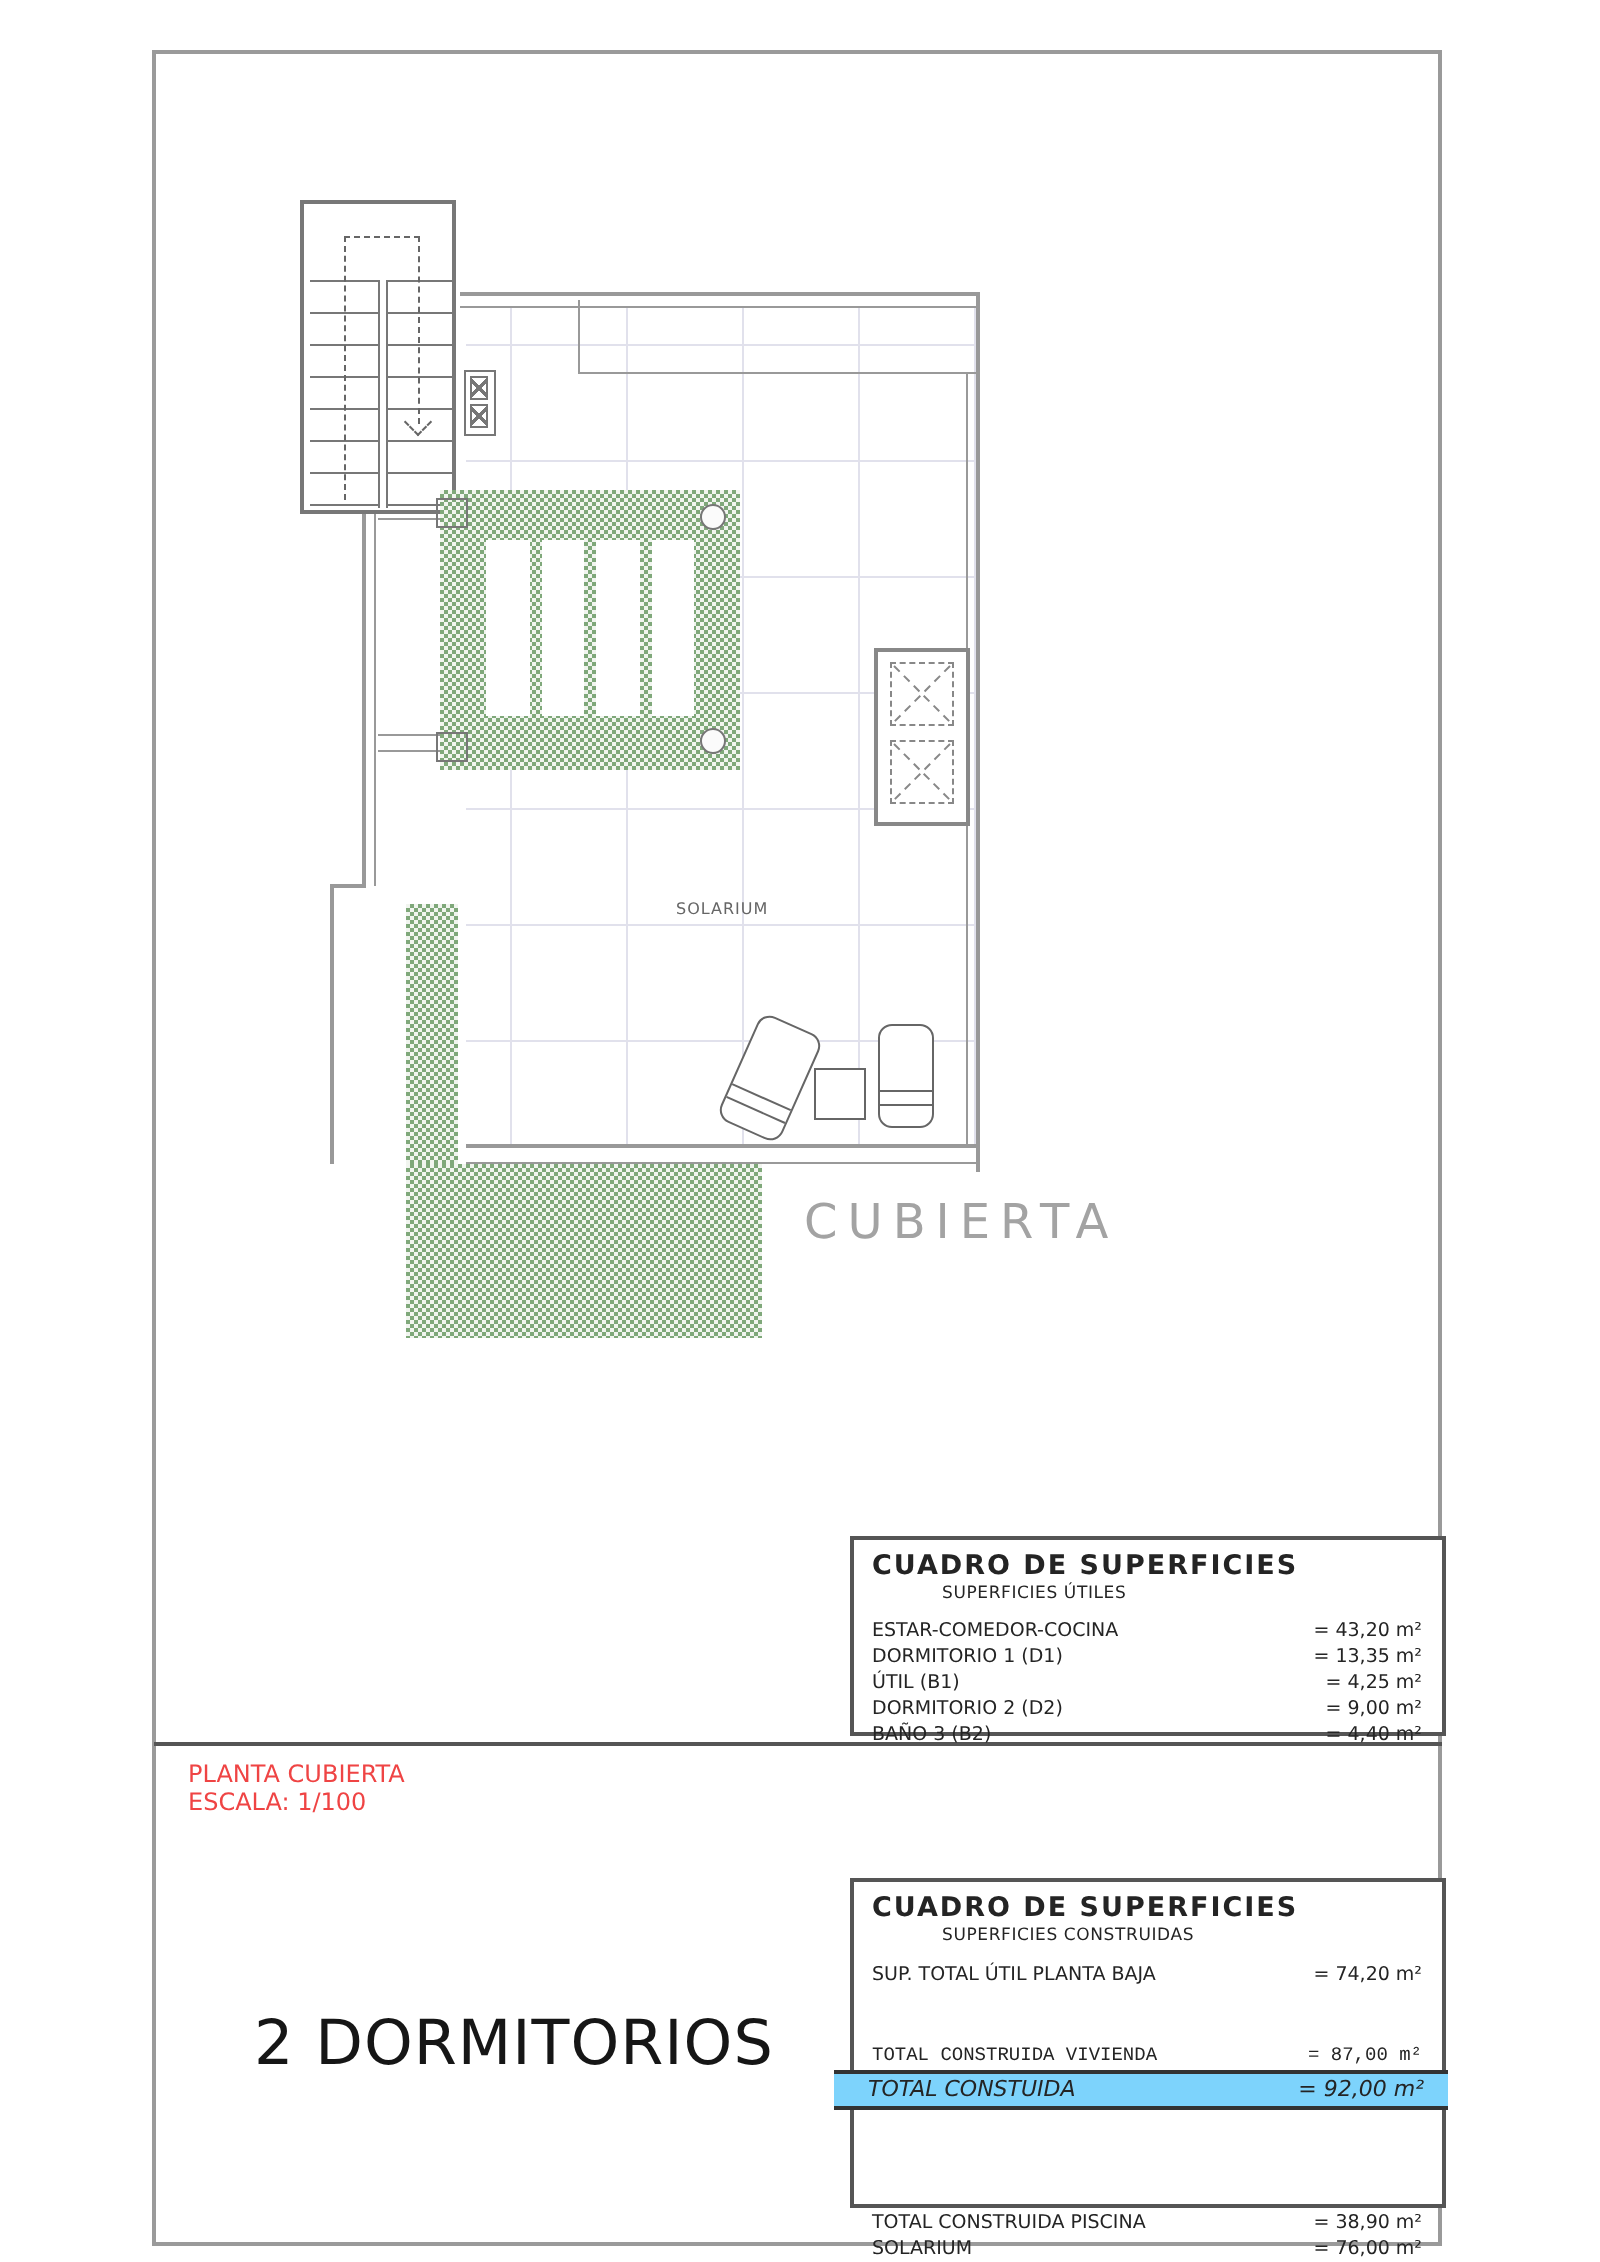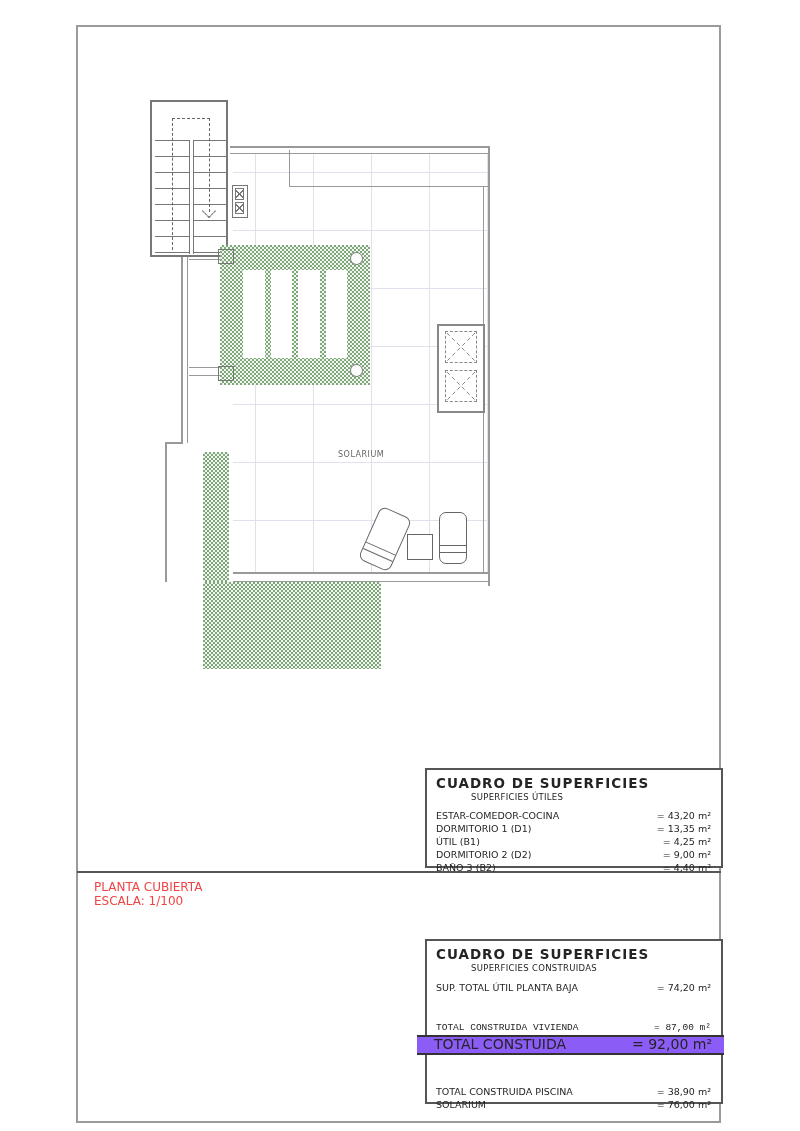--- a/index.html
+++ b/index.html
@@ -58,22 +58,22 @@
   #table-1{top:768px;height:100px;}
   #table-2{top:939px;height:165px;}
   .stable-title{font-size:13.5px;font-weight:600;letter-spacing:1px;color:#242424;}
   .stable-sub{font-size:8.5px;letter-spacing:0.3px;color:#242424;margin-top:1px;margin-left:35px;}
   .srow{display:flex;justify-content:space-between;font-size:9.5px;color:#242424;line-height:13px;}
   .rows-gap{margin-top:7px;}
   #t2-supgroup{margin-top:8px;}
   #t2-group-b{margin-top:27px;font-family:Liberation Mono, monospace;}
   #t2-group-c{margin-top:1px;}
   #t2-total-row{left:417px;top:1035px;width:307px;border-top:2px solid #333;border-bottom:2px solid #333;
-    box-sizing:border-box;background:#8b5cf6;padding:1px 12px 2px 17px;display:flex;justify-content:space-between;
-    font-size:14px;color:#242424;line-height:13px;}
+    box-sizing:border-box;background:#7dd3fc;padding:1px 12px 2px 17px;display:flex;justify-content:space-between;
+    font-size:11px;color:#242424;line-height:13px;font-style:italic;}
 </style>
 </head>
 <body>
 
 <div id="page">
 
   <div class="abs" id="sheet-border"></div>
   <div class="abs" id="divider-line"></div>
 
   <div class="abs" id="tile-grid"></div>
@@ -142,25 +142,27 @@
   <div class="abs" id="side-table"></div>
   <div class="lounger" style="left:439px;top:512px;width:28px;height:52px;">
     <div class="lline" style="top:64%;"></div>
     <div class="lline" style="top:78%;"></div>
   </div>
 
   <div class="abs hatch" style="left:203px;top:452px;width:26px;height:132px;"></div>
   <div class="abs hatch" style="left:203px;top:582px;width:178px;height:87px;"></div>
 
   <div class="abs" id="solarium-label">SOLARIUM</div>
+  <div class="abs" id="cubierta-label">CUBIERTA</div>
 
   <div class="abs" id="plan-title">
     <div>PLANTA CUBIERTA</div>
     <div>ESCALA: 1/100</div>
   </div>
+  <div class="abs" id="bedrooms-label">2 DORMITORIOS</div>
 
   <div class="stable" id="table-1">
     <div class="stable-title">CUADRO DE SUPERFICIES</div>
     <div class="stable-sub">SUPERFICIES ÚTILES</div>
     <div class="rows-gap">
       <div class="srow">
         <span>ESTAR-COMEDOR-COCINA</span>
           <span>= 43,20 m²</span>
       </div>
       <div class="srow">
@@ -194,21 +196,21 @@
     <div id="t2-group-b">
       <div class="srow">
         <span>TOTAL CONSTRUIDA VIVIENDA</span>
           <span>= 87,00 m²</span>
       </div>
       <div class="srow">
         <span>50% PORCHES CUBIERTOS</span>
           <span>= 5,00 m²</span>
       </div>
     </div>
-    <div id="t2-group-c" style="margin-top:38px;">
+    <div id="t2-group-c" style="margin-top:58px;">
       <div class="srow">
         <span>TOTAL CONSTRUIDA PISCINA</span>
           <span>= 38,90 m²</span>
       </div>
       <div class="srow">
         <span>SOLARIUM</span>
           <span>= 76,00 m²</span>
       </div>
     </div>
   </div>

